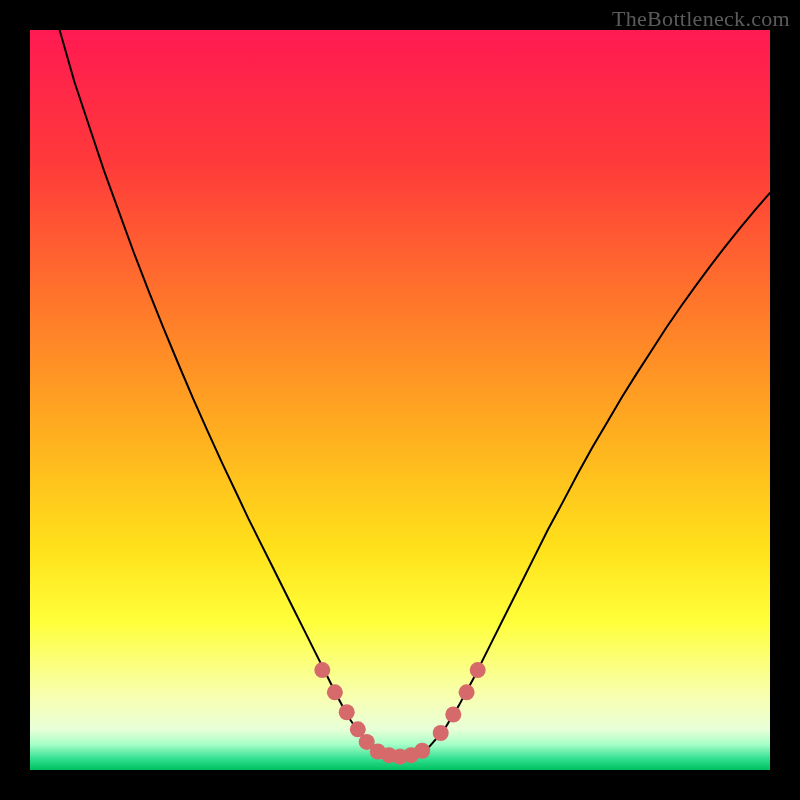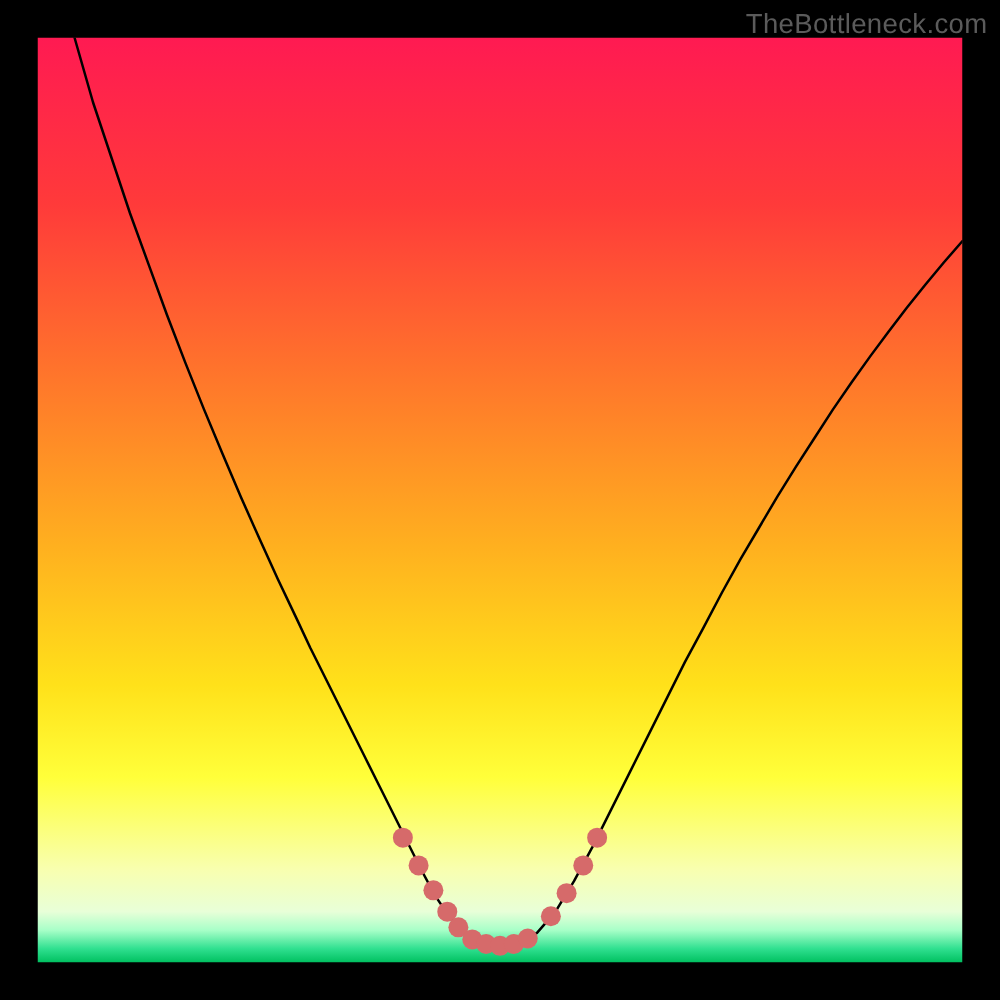--- a/index.html
+++ b/index.html
@@ -19,20 +19,21 @@
     background: #000;
   }
   .watermark {
     position: absolute;
     top: 6px;
     right: 10px;
     color: #5b5b5b;
     font-size: 22px;
     font-weight: 500;
     letter-spacing: 0.3px;
+    font-family: Liberation Serif, serif;
   }
   .plot {
     position: absolute;
     left: 30px;
     top: 30px;
     width: 740px;
     height: 740px;
   }
   svg {
     display: block;

